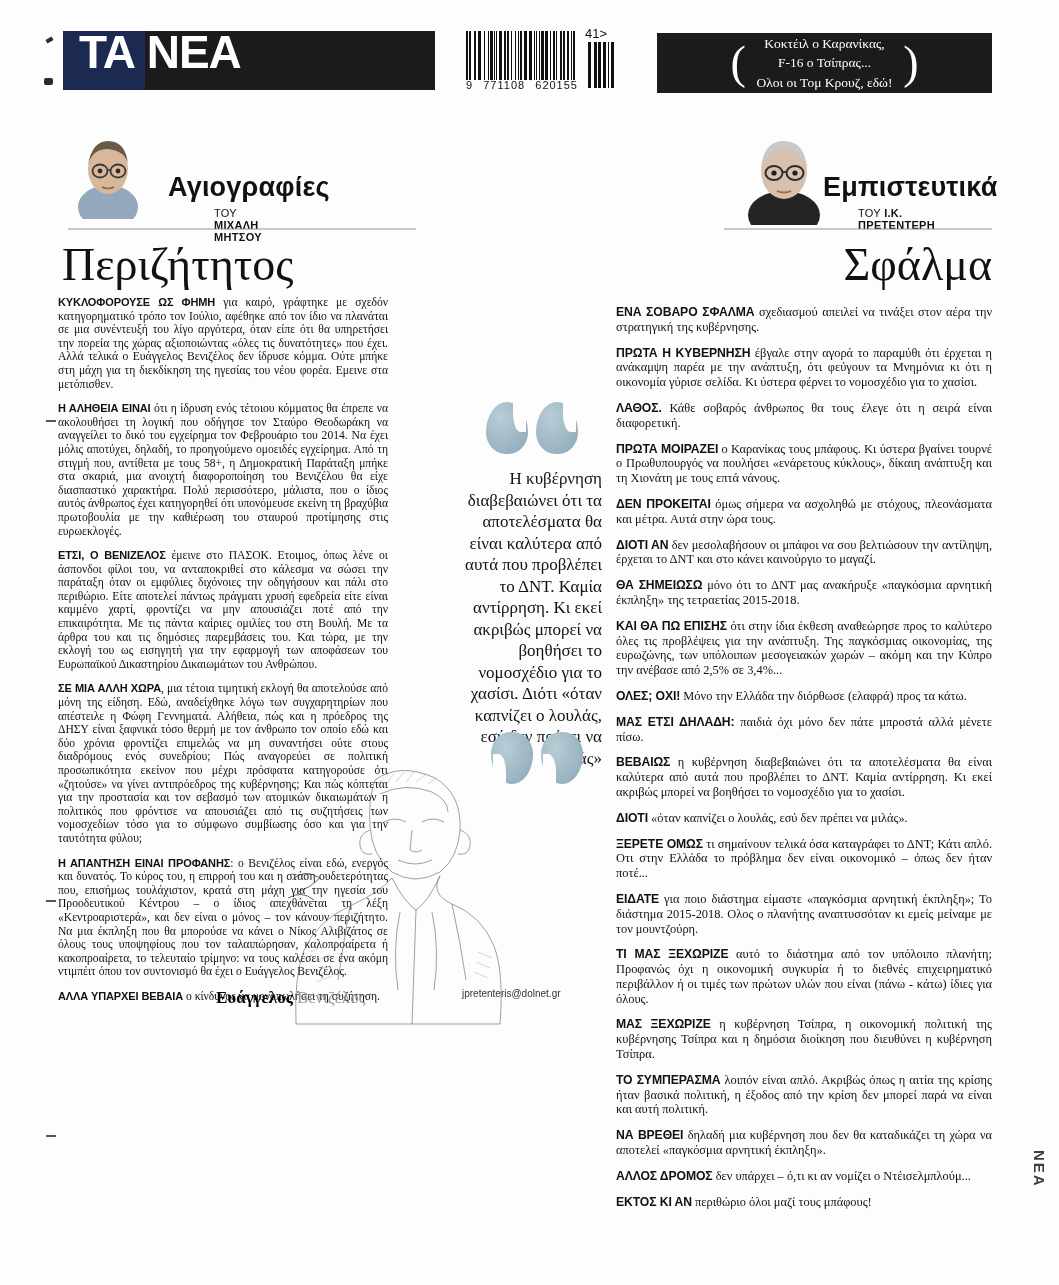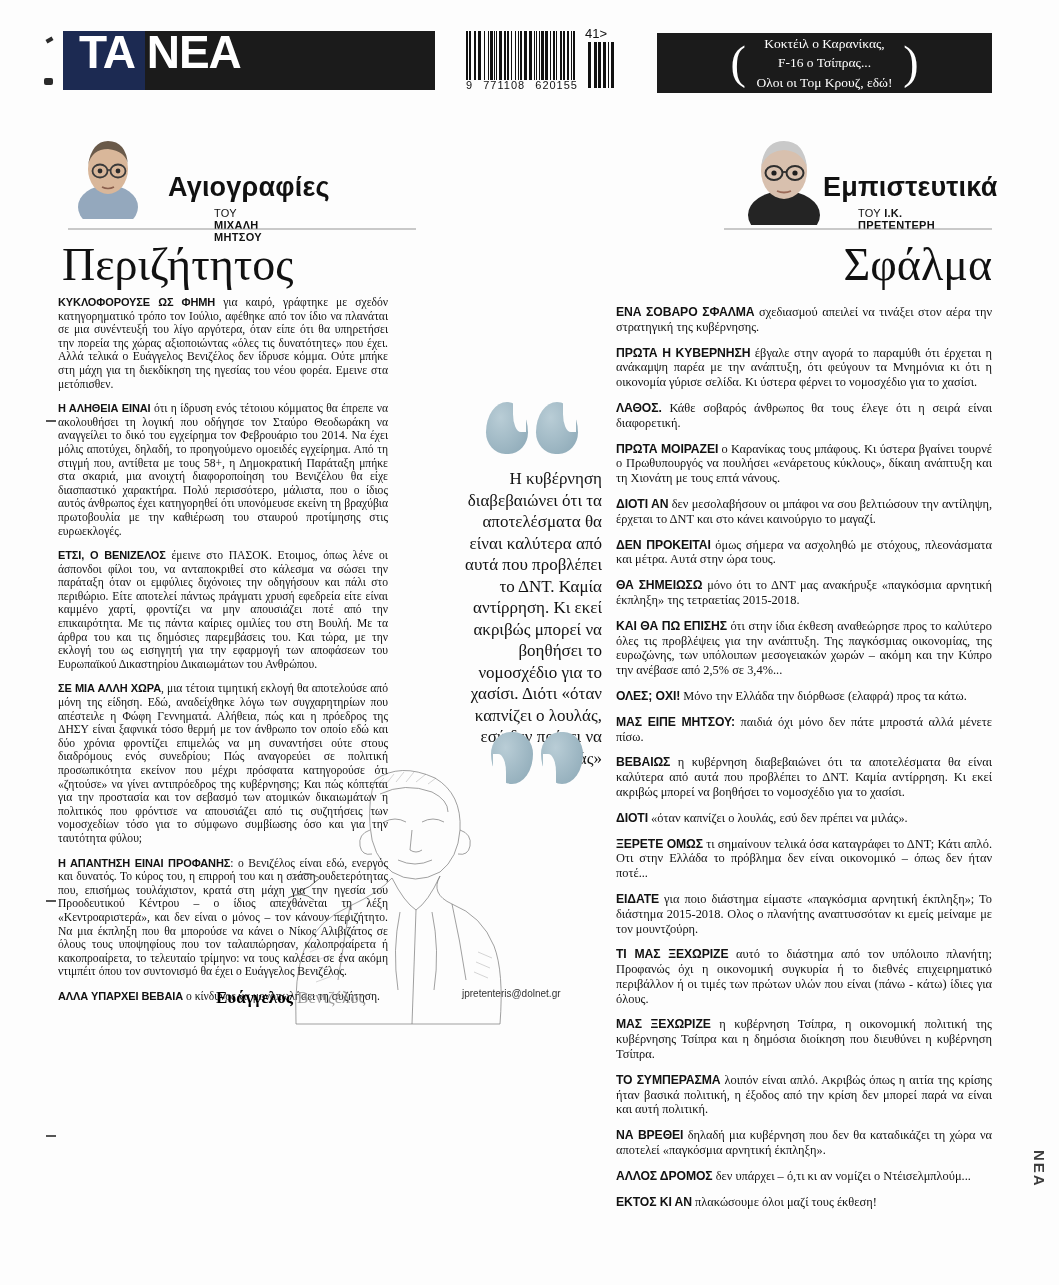--- a/index.html
+++ b/index.html
@@ -269,36 +269,36 @@
         <span class="qm"></span>
     </div>
   </div>
   <div class="email">jpretenteris@dolnet.gr</div>
 
   <div class="col colR" id="right-body">
       <p><span class="lead">ΕΝΑ ΣΟΒΑΡΟ ΣΦΑΛΜΑ</span><span> σχεδιασμού απειλεί να τινάξει στον αέρα την στρατηγική της κυβέρνησης.</span></p>
       <p><span class="lead">ΠΡΩΤΑ Η ΚΥΒΕΡΝΗΣΗ</span><span> έβγαλε στην αγορά το παραμύθι ότι έρχεται η ανάκαμψη παρέα με την ανάπτυξη, ότι φεύγουν τα Μνημόνια κι ότι η οικονομία γύρισε σελίδα. Κι ύστερα φέρνει το νομοσχέδιο για το χασίσι.</span></p>
       <p><span class="lead">ΛΑΘΟΣ.</span><span> Κάθε σοβαρός άνθρωπος θα τους έλεγε ότι η σειρά είναι διαφορετική.</span></p>
       <p><span class="lead">ΠΡΩΤΑ ΜΟΙΡΑΖΕΙ</span><span> ο Καρανίκας τους μπάφους. Κι ύστερα βγαίνει τουρνέ ο Πρωθυπουργός να πουλήσει «ενάρετους κύκλους», δίκαιη ανάπτυξη και τη Χιονάτη με τους επτά νάνους.</span></p>
+      <p><span class="lead">ΔΕΝ ΠΡΟΚΕΙΤΑΙ</span><span> όμως σήμερα να ασχοληθώ με στόχους, πλεονάσματα και μέτρα. Αυτά στην ώρα τους.</span></p>
       <p><span class="lead">ΔΙΟΤΙ ΑΝ</span><span> δεν μεσολαβήσουν οι μπάφοι να σου βελτιώσουν την αντίληψη, έρχεται το ΔΝΤ και στο κάνει καινούργιο το μαγαζί.</span></p>
-      <p><span class="lead">ΔΕΝ ΠΡΟΚΕΙΤΑΙ</span><span> όμως σήμερα να ασχοληθώ με στόχους, πλεονάσματα και μέτρα. Αυτά στην ώρα τους.</span></p>
       <p><span class="lead">ΘΑ ΣΗΜΕΙΩΣΩ</span><span> μόνο ότι το ΔΝΤ μας ανακήρυξε «παγκόσμια αρνητική έκπληξη» της τετραετίας 2015-2018.</span></p>
       <p><span class="lead">ΚΑΙ ΘΑ ΠΩ ΕΠΙΣΗΣ</span><span> ότι στην ίδια έκθεση αναθεώρησε προς το καλύτερο όλες τις προβλέψεις για την ανάπτυξη. Της παγκόσμιας οικονομίας, της ευρωζώνης, των υπόλοιπων μεσογειακών χωρών – ακόμη και την Κύπρο την ανέβασε από 2,5% σε 3,4%...</span></p>
       <p><span class="lead">ΟΛΕΣ; ΟΧΙ!</span><span> Μόνο την Ελλάδα την διόρθωσε (ελαφρά) προς τα κάτω.</span></p>
-      <p><span class="lead">ΜΑΣ ΕΙΠΕ ΜΗΤΣΟΥ:</span><span> παιδιά όχι μόνο δεν πάτε μπροστά αλλά μένετε πίσω.</span></p>
+      <p><span class="lead">ΜΑΣ ΕΤΣΙ ΔΗΛΑΔΗ:</span><span> παιδιά όχι μόνο δεν πάτε μπροστά αλλά μένετε πίσω.</span></p>
       <p><span class="lead">ΒΕΒΑΙΩΣ</span><span> η κυβέρνηση διαβεβαιώνει ότι τα αποτελέσματα θα είναι καλύτερα από αυτά που προβλέπει το ΔΝΤ. Καμία αντίρρηση. Κι εκεί ακριβώς μπορεί να βοηθήσει το νομοσχέδιο για το χασίσι.</span></p>
       <p><span class="lead">ΔΙΟΤΙ</span><span> «όταν καπνίζει ο λουλάς, εσύ δεν πρέπει να μιλάς».</span></p>
       <p><span class="lead">ΞΕΡΕΤΕ ΟΜΩΣ</span><span> τι σημαίνουν τελικά όσα καταγράφει το ΔΝΤ; Κάτι απλό. Οτι στην Ελλάδα το πρόβλημα δεν είναι οικονομικό – όπως δεν ήταν ποτέ...</span></p>
       <p><span class="lead">ΕΙΔΑΤΕ</span><span> για ποιο διάστημα είμαστε «παγκόσμια αρνητική έκπληξη»; Το διάστημα 2015-2018. Ολος ο πλανήτης αναπτυσσόταν κι εμείς μείναμε με τον μουντζούρη.</span></p>
       <p><span class="lead">ΤΙ ΜΑΣ ΞΕΧΩΡΙΖΕ</span><span> αυτό το διάστημα από τον υπόλοιπο πλανήτη; Προφανώς όχι η οικονομική συγκυρία ή το διεθνές επιχειρηματικό περιβάλλον ή οι τιμές των πρώτων υλών που είναι (πάνω - κάτω) ίδιες για όλους.</span></p>
       <p><span class="lead">ΜΑΣ ΞΕΧΩΡΙΖΕ</span><span> η κυβέρνηση Τσίπρα, η οικονομική πολιτική της κυβέρνησης Τσίπρα και η δημόσια διοίκηση που διευθύνει η κυβέρνηση Τσίπρα.</span></p>
       <p><span class="lead">ΤΟ ΣΥΜΠΕΡΑΣΜΑ</span><span> λοιπόν είναι απλό. Ακριβώς όπως η αιτία της κρίσης ήταν βασικά πολιτική, η έξοδος από την κρίση δεν μπορεί παρά να είναι και αυτή πολιτική.</span></p>
       <p><span class="lead">ΝΑ ΒΡΕΘΕΙ</span><span> δηλαδή μια κυβέρνηση που δεν θα καταδικάζει τη χώρα να αποτελεί  «παγκόσμια αρνητική έκπληξη».</span></p>
       <p><span class="lead">ΑΛΛΟΣ ΔΡΟΜΟΣ</span><span> δεν υπάρχει – ό,τι κι αν νομίζει ο Ντέισελμπλούμ...</span></p>
-      <p><span class="lead">ΕΚΤΟΣ ΚΙ ΑΝ</span><span> πλακώσουμε όλοι μαζί τους έκθεση!</span></p>
+      <p><span class="lead">ΕΚΤΟΣ ΚΙ ΑΝ</span><span> περιθώριο όλοι μαζί τους μπάφους!</span></p>
     </div>
 
   <div class="bottomstrip">
 
     
 
     
     
 
     

